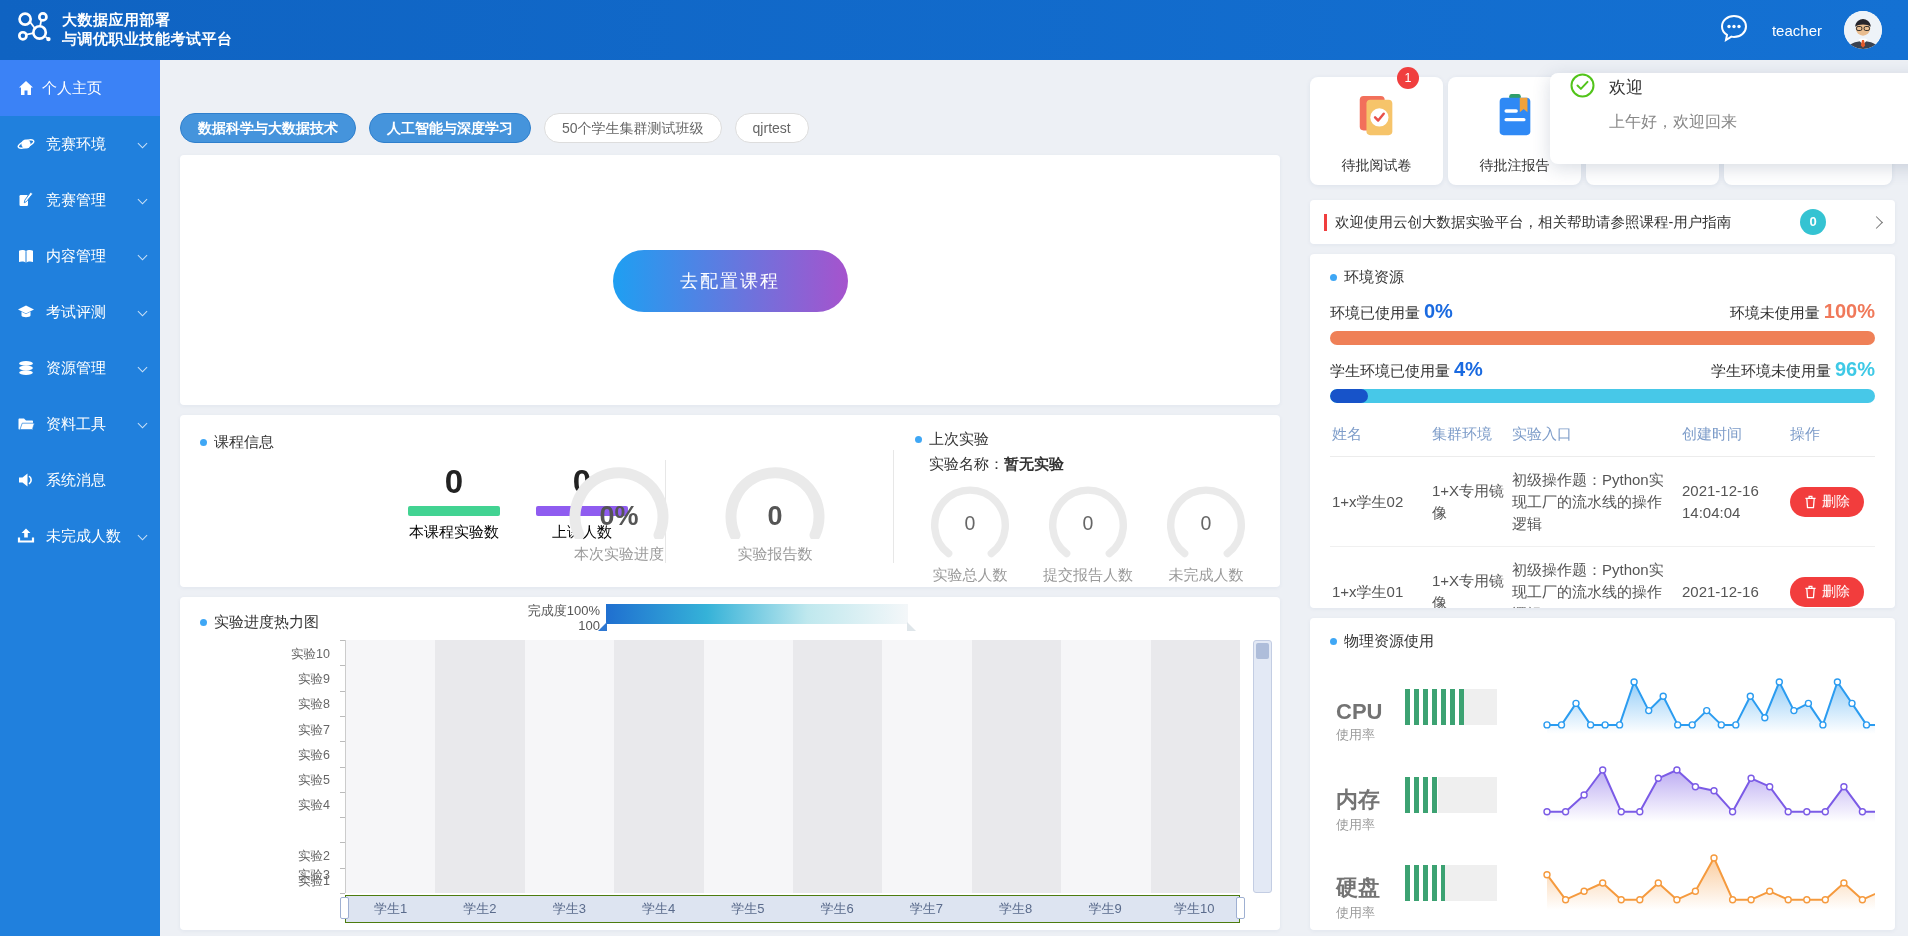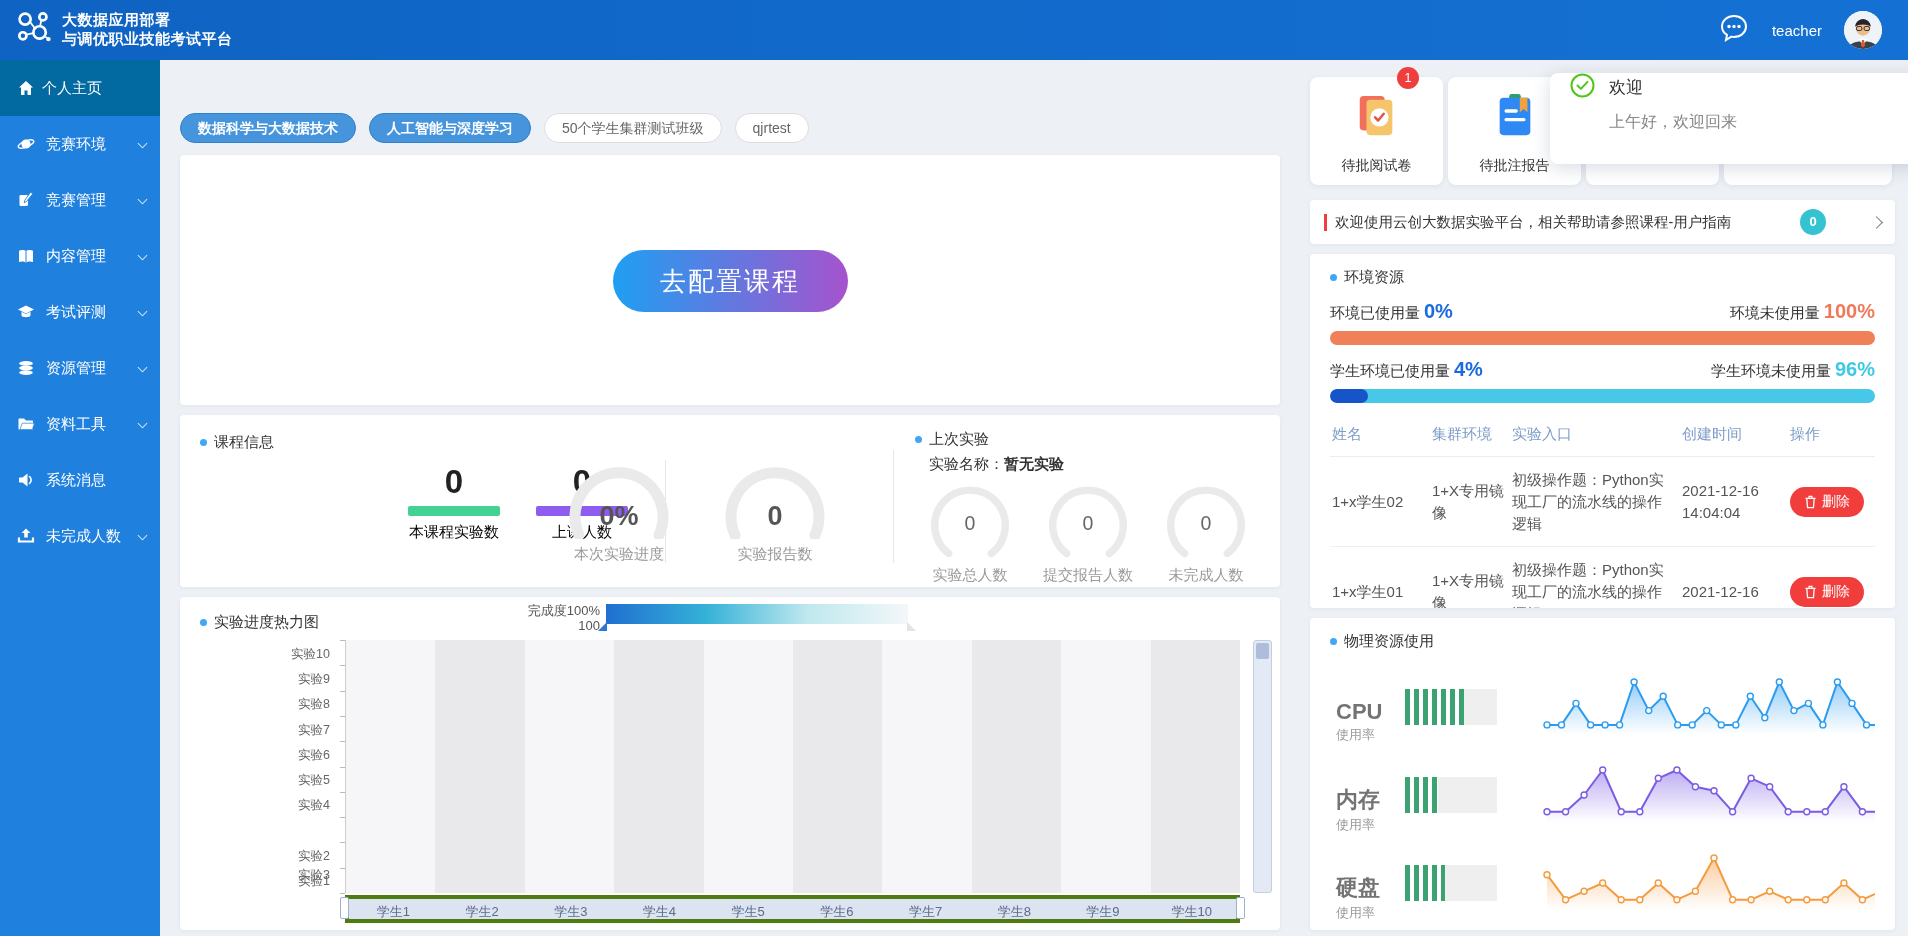--- a/index.html
+++ b/index.html
@@ -14,36 +14,36 @@
   .logo-area { display:flex; align-items:center; gap:8px; }
   .app-title { color:#fff; font-weight:bold; font-size:15px; line-height:1.25; letter-spacing:0.5px; }
   .header-right { display:flex; align-items:center; gap:22px; }
   .username { color:#fff; font-size:15px; }
   .avatar-wrap { width:38px; height:38px; border-radius:50%; overflow:hidden; background:#fff; display:inline-block; }
 
   
   #sidebar { position:absolute; left:0; top:60px; width:160px; height:876px; background:#2080dd; z-index:20; }
   .side-item { height:56px; display:flex; align-items:center; gap:11px; padding-left:17px;
     color:#fff; font-size:15px; position:relative; cursor:pointer; }
-  .side-item.active { background:#0369a1;gap:7px; }
+  .side-item.active { background:#3b82f6;gap:7px; }
   .side-chevron { position:absolute; right:14px; top:24px; width:7px; height:7px;
     border-right:1.6px solid rgba(255,255,255,.75); border-bottom:1.6px solid rgba(255,255,255,.75);
     transform:rotate(45deg); }
   .side-icon { width:18px; height:18px; display:inline-flex; }
 
   
   .card { position:absolute; background:#fff; border-radius:4px; box-shadow:0 1px 4px rgba(30,60,120,.06); }
   #tabs { position:absolute; left:180px; top:113px; display:flex; gap:13px;text-align:right; }
   .tab-pill { height:30px; border-radius:15px; padding:0 17px; font-size:14px; line-height:28px;
     background:#fff; border:1px solid #ddd; color:#666; cursor:pointer; white-space:nowrap; }
   .tab-pill.active { background:#4594dc; border-color:#2f7fcc; color:#fff; font-weight:bold; }
 
   #hero-card { left:180px; top:155px; width:1100px; height:250px; }
   #hero-btn { display:block; margin:95px auto 0; width:235px; height:62px; border:none; border-radius:31px;
-    background:linear-gradient(90deg,#1e9ff2,#a653cd); color:#fff; font-size:26px; letter-spacing:2px;
+    background:linear-gradient(90deg,#1e9ff2,#a653cd); color:#fff; font-size:18px; letter-spacing:2px;
     cursor:pointer; font-family:inherit; }
 
   .sec-head { display:flex; align-items:center; gap:7px; font-size:15px; color:#333; }
   .sec-dot { width:7px; height:7px; border-radius:50%; background:#3fa7f5; }
 
   #info-card { left:180px; top:415px; width:1100px; height:172px; }
   .stat-num { font-size:33px; font-weight:bold; color:#222; text-align:center; }
   .stat-bar { width:92px; height:10px; border-radius:2px; margin:5px auto 7px; }
   .stat-label { font-size:15px; color:#000000; text-align:center; }
   .v-divider { position:absolute; width:1px; background:#e7e7e7; }
@@ -52,21 +52,21 @@
   .ring-val { font-size:21px; fill:#666; }
 
   #heat-card { left:180px; top:597px; width:1100px; height:333px; }
   #hm-plot { position:absolute; left:165px; top:43px; width:895px; height:253px;
     background:#f6f6f8; border-left:1px solid #ccc; }
   .hm-col { position:absolute; top:0; height:100%; }
   #hm-ylabels { position:absolute; left:0; top:43px; width:158px; height:253px; }
   .hm-ylab { position:absolute; right:8px; width:150px; text-align:right; font-size:12.5px; color:#666; }
   .hm-tick { position:absolute; width:5px; height:1px; background:#bbb; left:160px; }
   #hm-slider { position:absolute; left:165px; top:298px; width:895px; height:28px;
-    background:#dde4f1; border:4px solid #4d7c0f; display:flex; }
+    background:#dde4f1; border:1px solid #4d7c0f; display:flex; }
   .hm-xlab { flex:1; text-align:center; font-size:13px; color:#5a6b8c; line-height:26px; }
   .dz-handle { position:absolute; top:2px; width:9px; height:22px; background:#fff;
     border:1px solid #9fb0d2; border-radius:2px; }
   #hm-vslider { position:absolute; left:1073px; top:43px; width:19px; height:253px;
     background:#e3e9f5; border:1px solid #c3cde3; border-radius:3px; }
   .vdz-handle { position:absolute; left:2px; width:13px; height:16px; background:#aebdda; border-radius:2px; }
   .legend-txt { font-size:13px; color:#555; line-height:15px; }
   #legend-bar { width:302px; height:20px; background:linear-gradient(90deg,#1f6fd0,#35b2d8,#bfe8ee,#f4f7f9); position:relative; }
   .legend-tri-l { position:absolute; left:-8px; bottom:-7px; width:0; height:0;
     border-left:9px solid transparent; border-top:9px solid #2f78d2; transform:rotate(90deg); }

